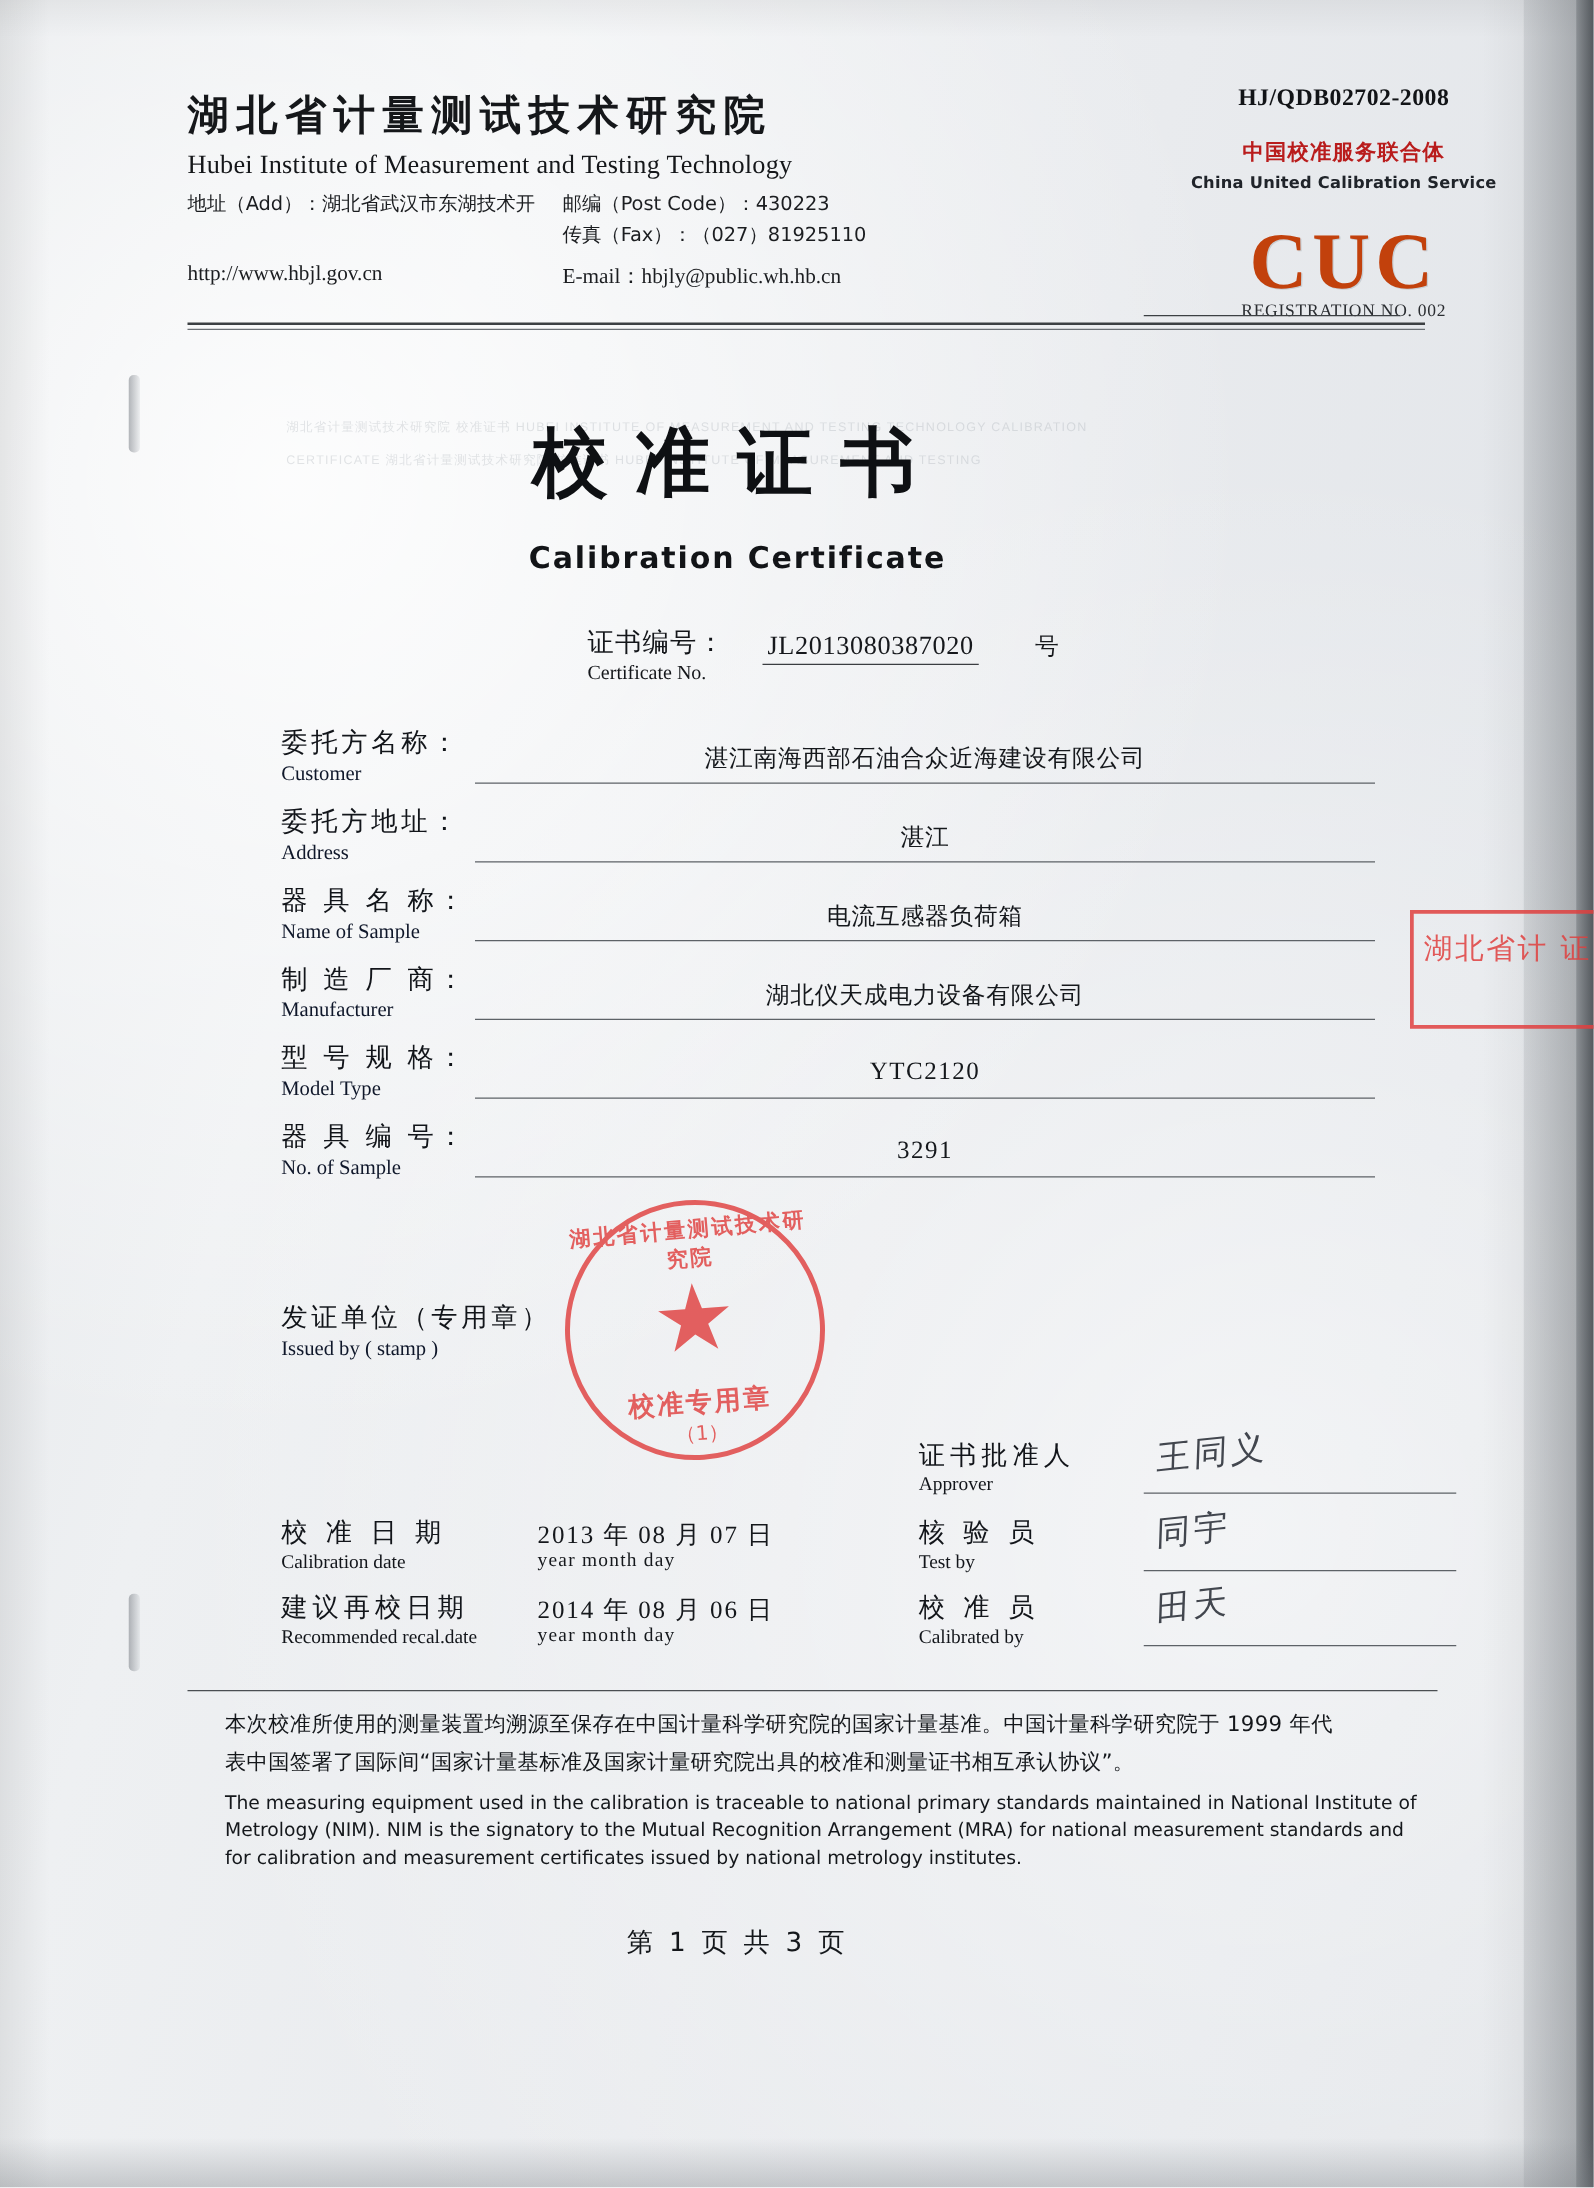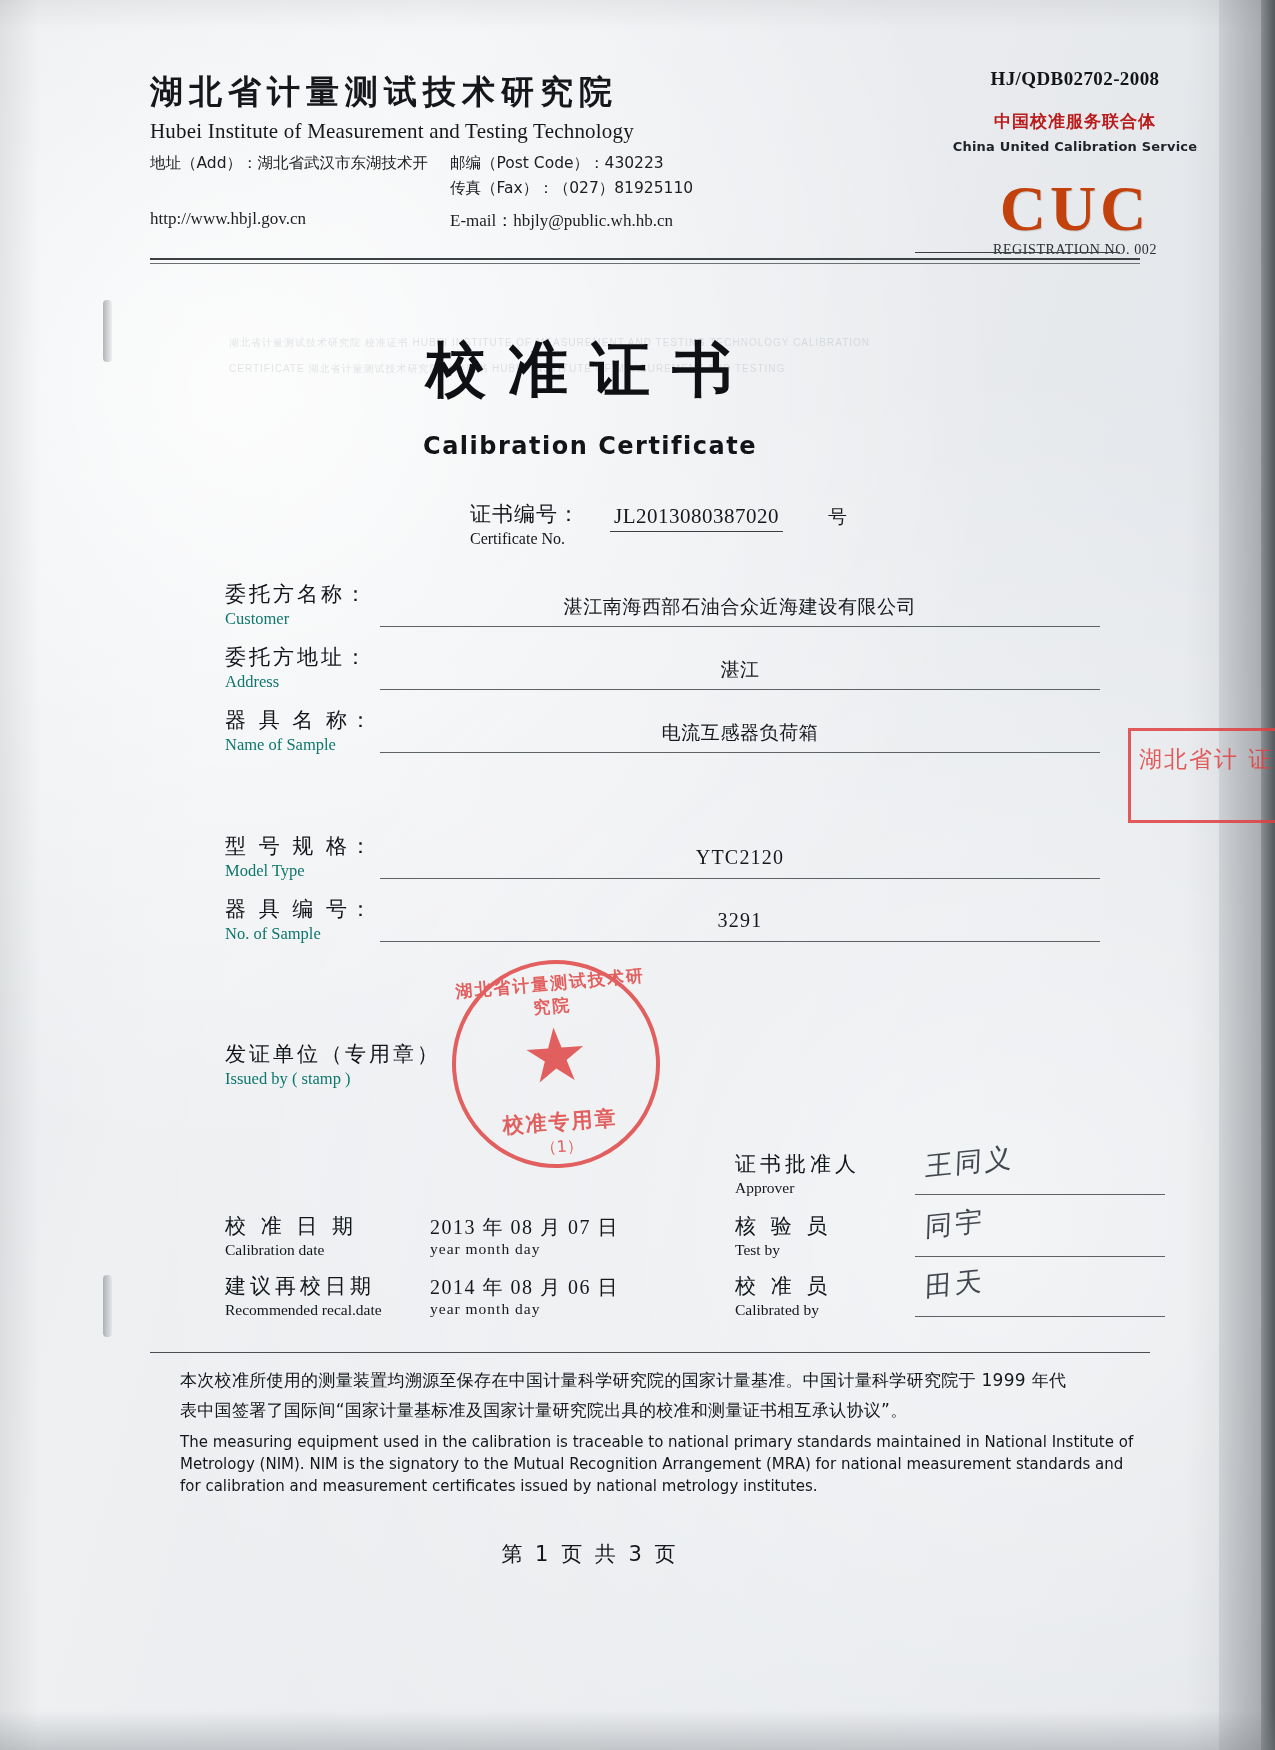--- a/index.html
+++ b/index.html
@@ -268,21 +268,21 @@
   .f-label-cn {
     font-family: "DejaVu Sans", sans-serif;
     font-size: 21px;
     letter-spacing: 3px;
     color: #12151a;
     white-space: nowrap;
   }
   .f-label-en {
     font-family: "Liberation Serif", serif;
     font-size: 16.5px;
-    color: #0f766e;
+    color: #0f172a;
     margin-top: 1px;
     white-space: nowrap;
   }
   .f-line {
     position: absolute;
     left: 155px;
     top: 46px;
     width: 720px;
     border-top: 1.1px solid #5d6267;
   }
@@ -546,20 +546,26 @@
     <div class="f-line"></div>
   </div>
 
   <div class="field" style="top:643px;">
     <div class="f-label-cn">委托方地址：</div>
     <div class="f-label-en">Address</div>
     <div class="f-value">湛江</div>
     <div class="f-line"></div>
   </div>
 
+  <div class="field" style="top:769px;">
+    <div class="f-label-cn">制 造 厂 商：</div>
+    <div class="f-label-en">Manufacturer</div>
+    <div class="f-value">湖北仪天成电力设备有限公司</div>
+    <div class="f-line"></div>
+  </div>
 
   <div class="field" style="top:832px;">
     <div class="f-label-cn">型 号 规 格：</div>
     <div class="f-label-en">Model Type</div>
     <div class="f-value en">YTC2120</div>
     <div class="f-line"></div>
   </div>
 
   <div class="field" style="top:895px;">
     <div class="f-label-cn">器 具 编 号：</div>

